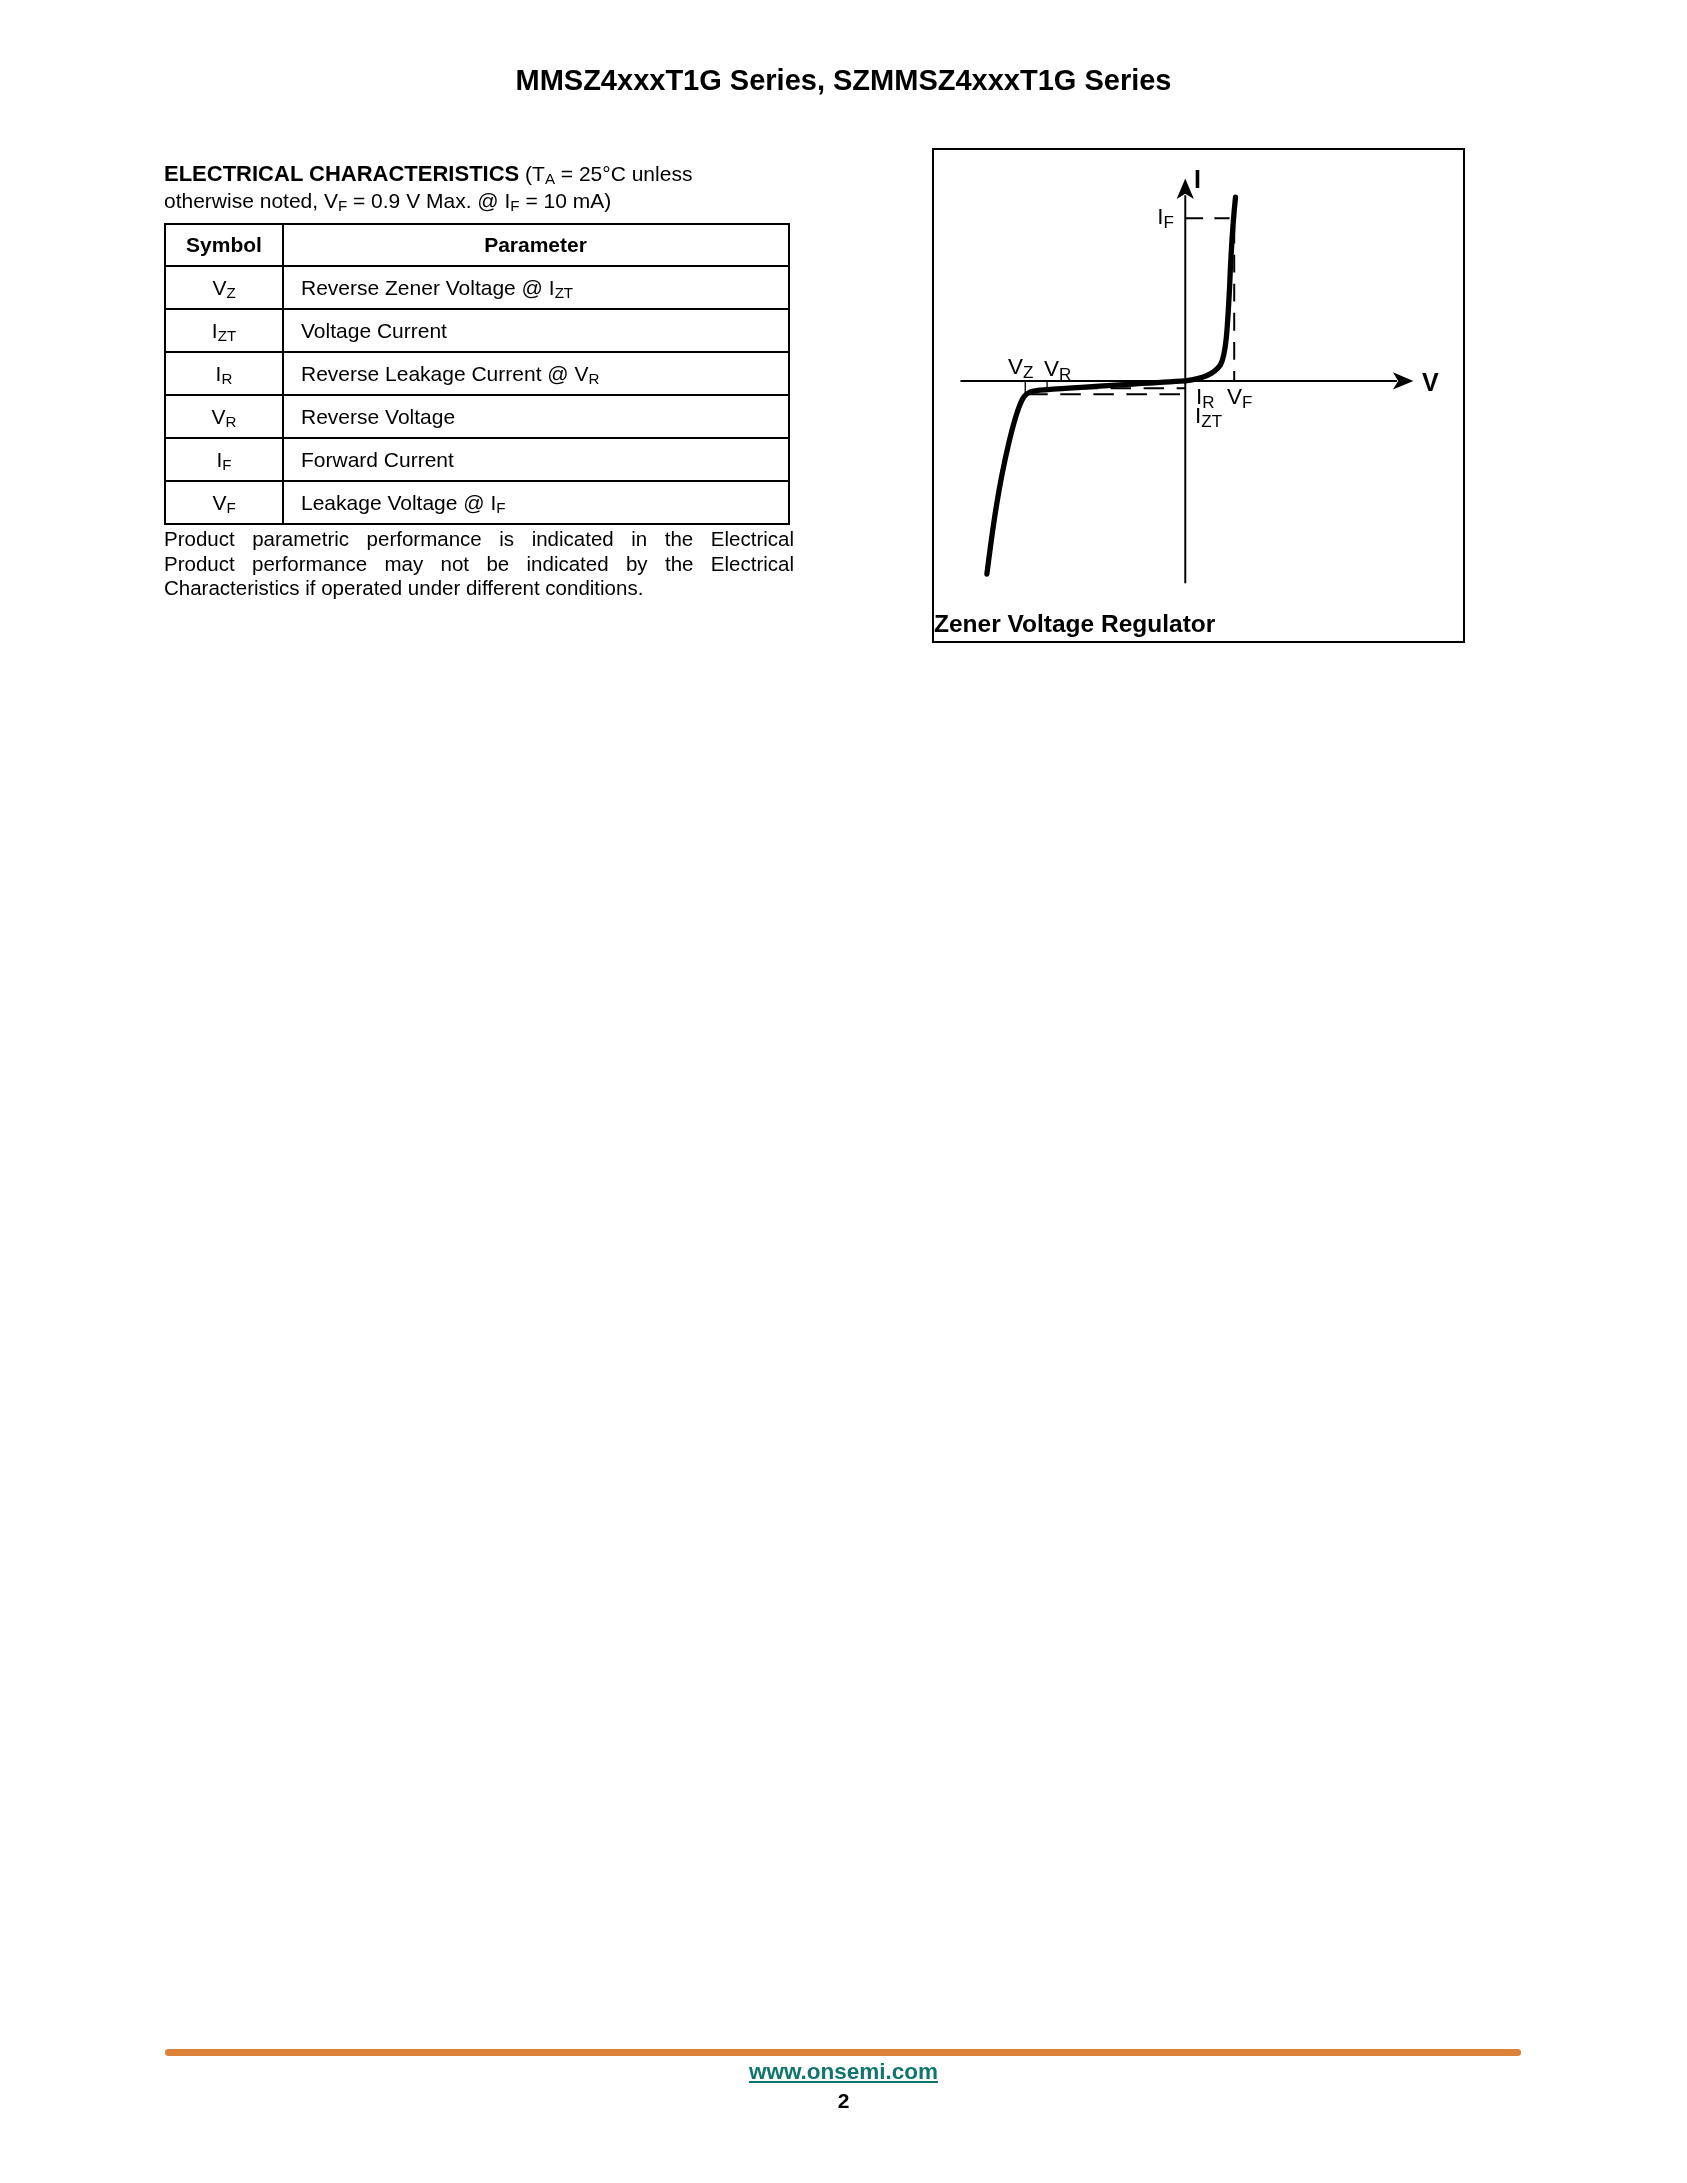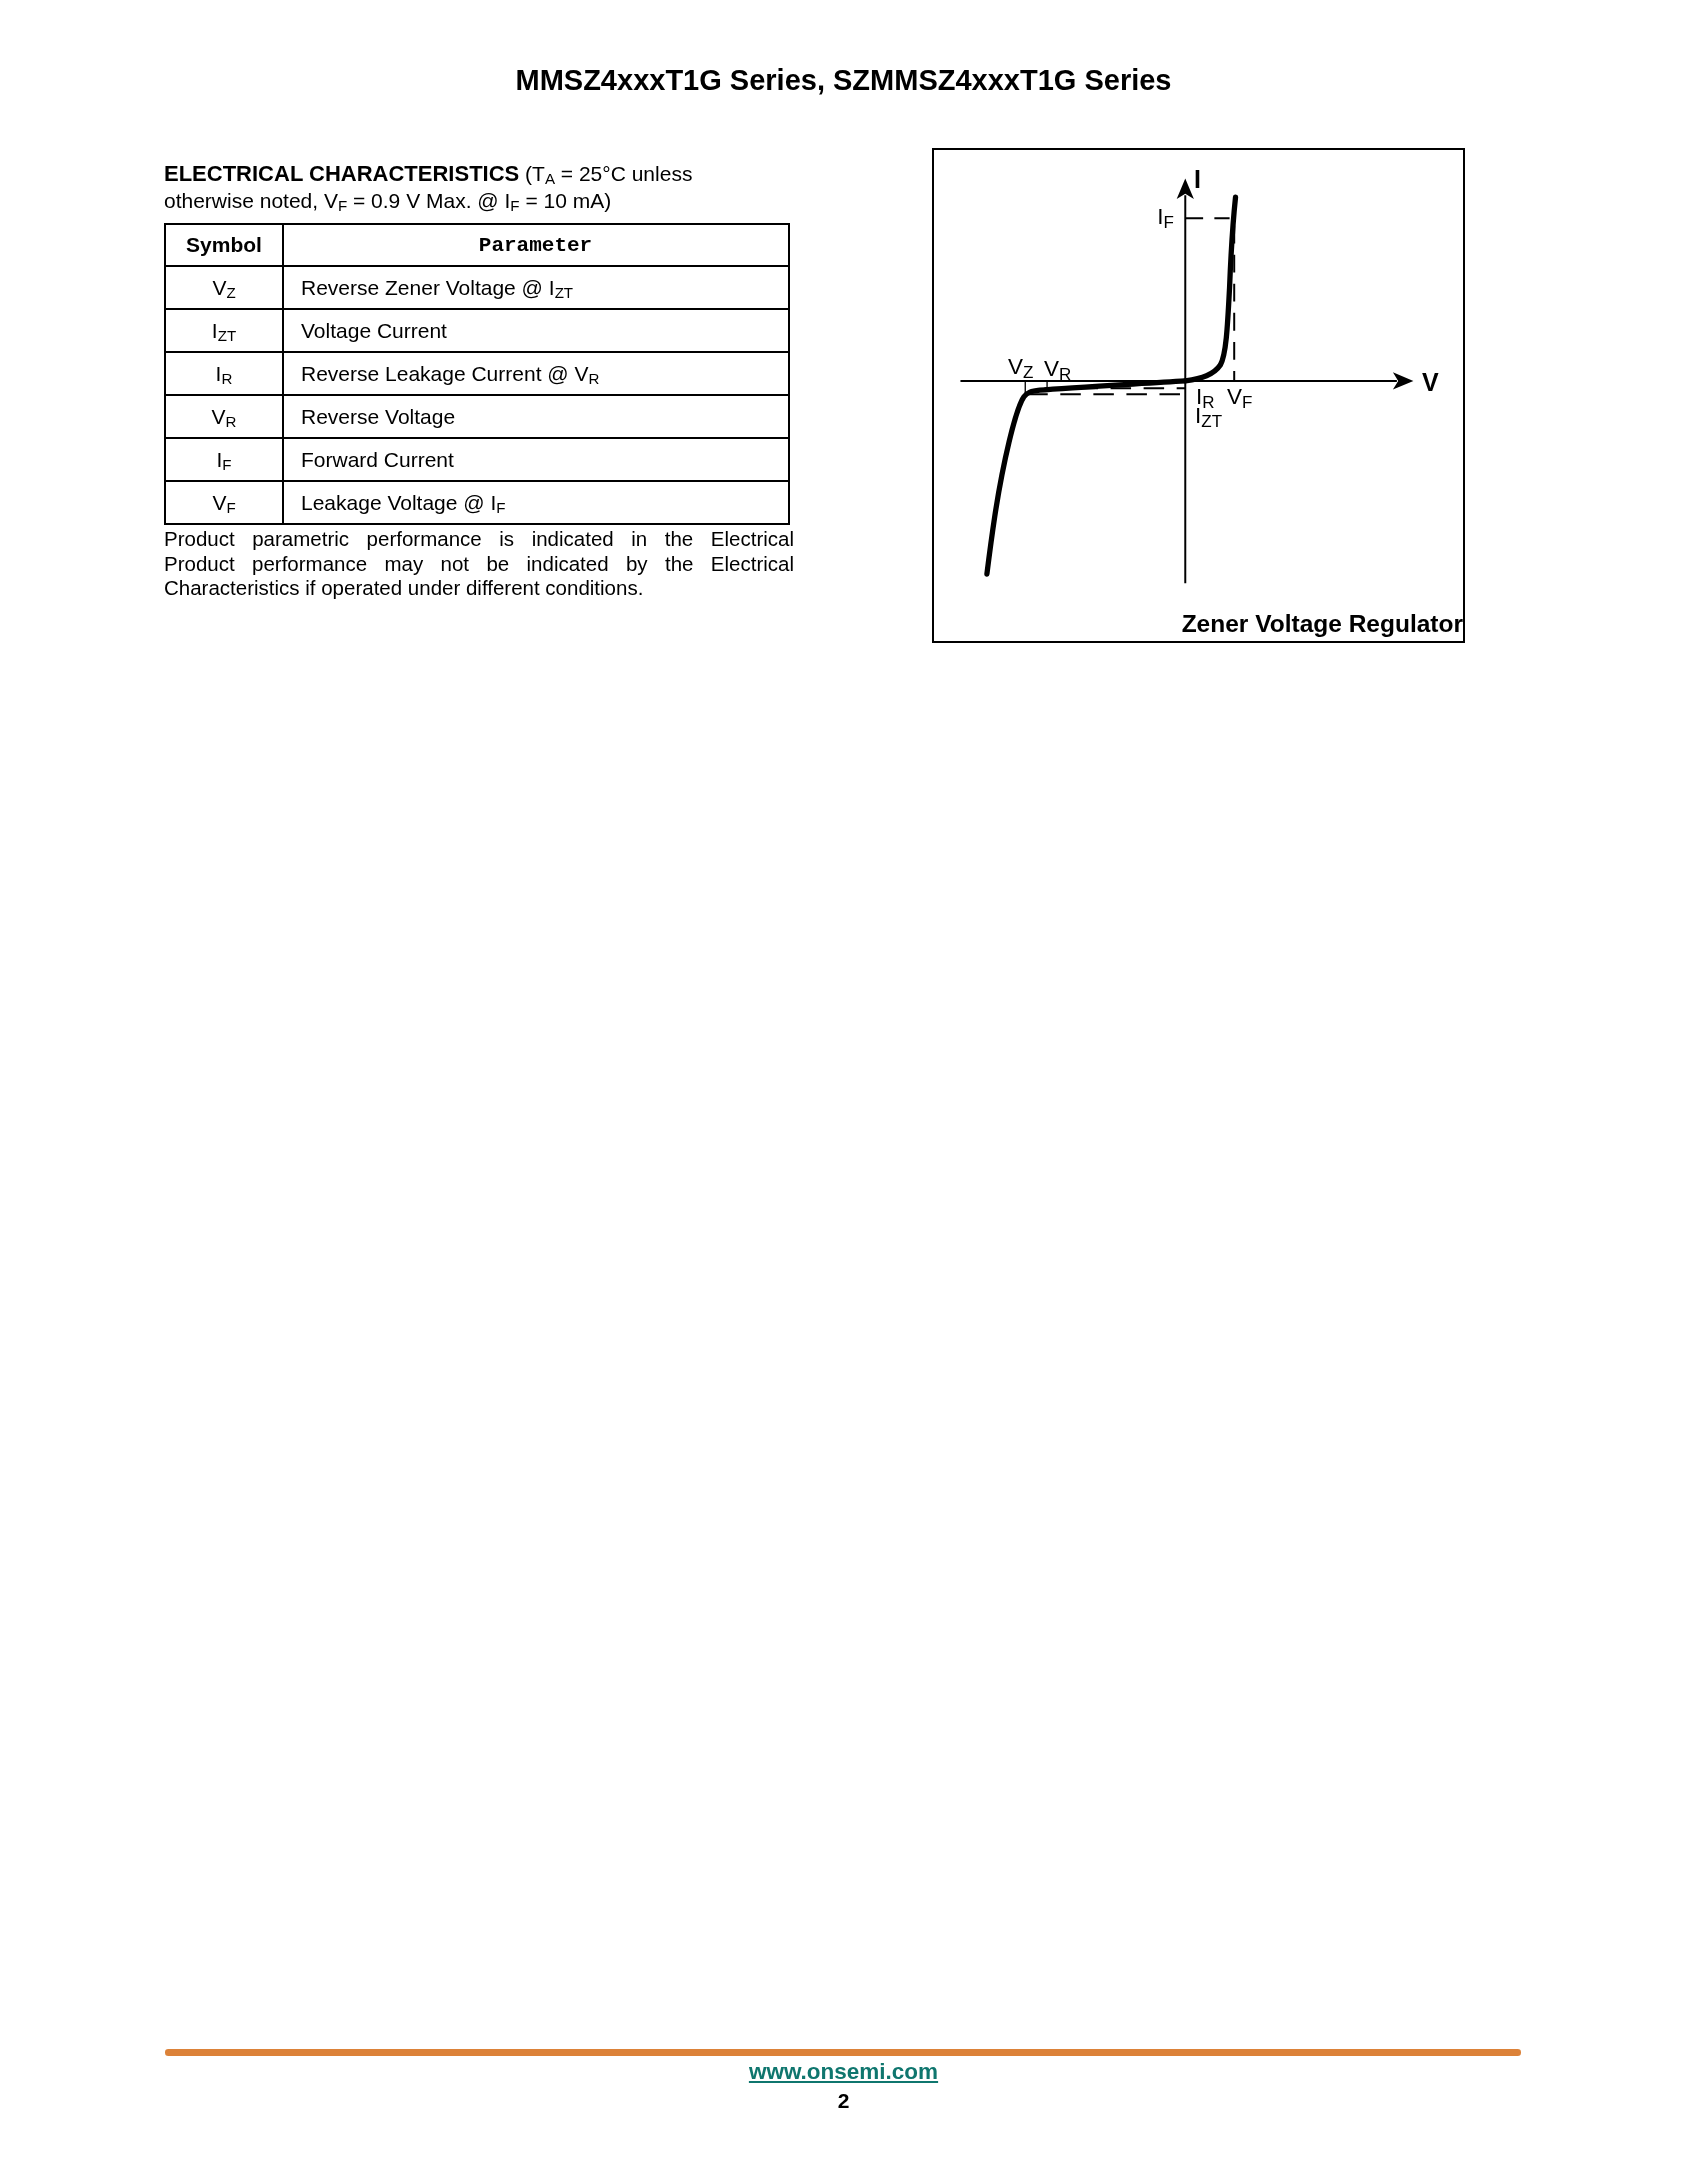--- a/index.html
+++ b/index.html
@@ -30,21 +30,21 @@
   .note .jl{text-align:justify;text-align-last:justify;white-space:nowrap;}
   .note .ll{text-align:left;}
 
   
   .figure{position:absolute;left:932px;top:148px;width:533px;height:495px;
           border:2px solid #000;box-sizing:border-box;background:#fff;}
   .figure svg{position:absolute;left:0;top:0;}
   .flabel{position:absolute;font-size:22.5px;line-height:22.5px;white-space:nowrap;}
   .flabel sub.s{font-size:17px;}
   .axis-label{position:absolute;font-size:25px;font-weight:bold;line-height:25px;}
-  .fig-caption{position:absolute;left:0;top:460px;width:100%;text-align:right;
+  .fig-caption{position:absolute;left:0;top:460px;width:100%;text-align:left;
                font-size:24.5px;font-weight:bold;}
 
   
   .footer-bar{position:absolute;left:165px;top:2049px;width:1356px;height:6.6px;
               border-radius:3.3px;}
   .footer-link{position:absolute;left:0;top:2059px;width:1687px;text-align:center;
                font-size:22.5px;font-weight:bold;}
   .footer-link a{text-decoration:underline;}
   .page-num{position:absolute;left:0;top:2089px;width:1687px;text-align:center;
             font-size:21px;font-weight:bold;}
@@ -58,21 +58,21 @@
 
   <div class="sec-head">
     <div><b>ELECTRICAL CHARACTERISTICS</b><span> (T</span><sub class="s">A</sub><span> = 25°C unless</span></div>
     <div><span>otherwise noted, V</span><sub class="s">F</sub><span> = 0.9 V Max. @ I</span><sub class="s">F</sub><span> = 10 mA)</span></div>
   </div>
 
   <table class="char-table">
     <tbody>
         <tr>
       <th class="col-sym">Symbol</th>
-      <th class="col-par" style="text-align:center;padding-left:0;font-family:Liberation Mono, monospace;">Parameter</th>
+      <th class="col-par" style="text-align:center;padding-left:0;">Parameter</th>
     </tr>
     <tr>
       <td class="col-sym"><span>V</span><sub class="s">Z</sub></td>
       <td class="col-par"><span>Reverse Zener Voltage @ I</span><sub class="s">ZT</sub></td>
     </tr>
     <tr>
       <td class="col-sym"><span>I</span><sub class="s">ZT</sub></td>
       <td class="col-par"><span>Voltage Current</span><sub class="s"></sub></td>
     </tr>
     <tr>

